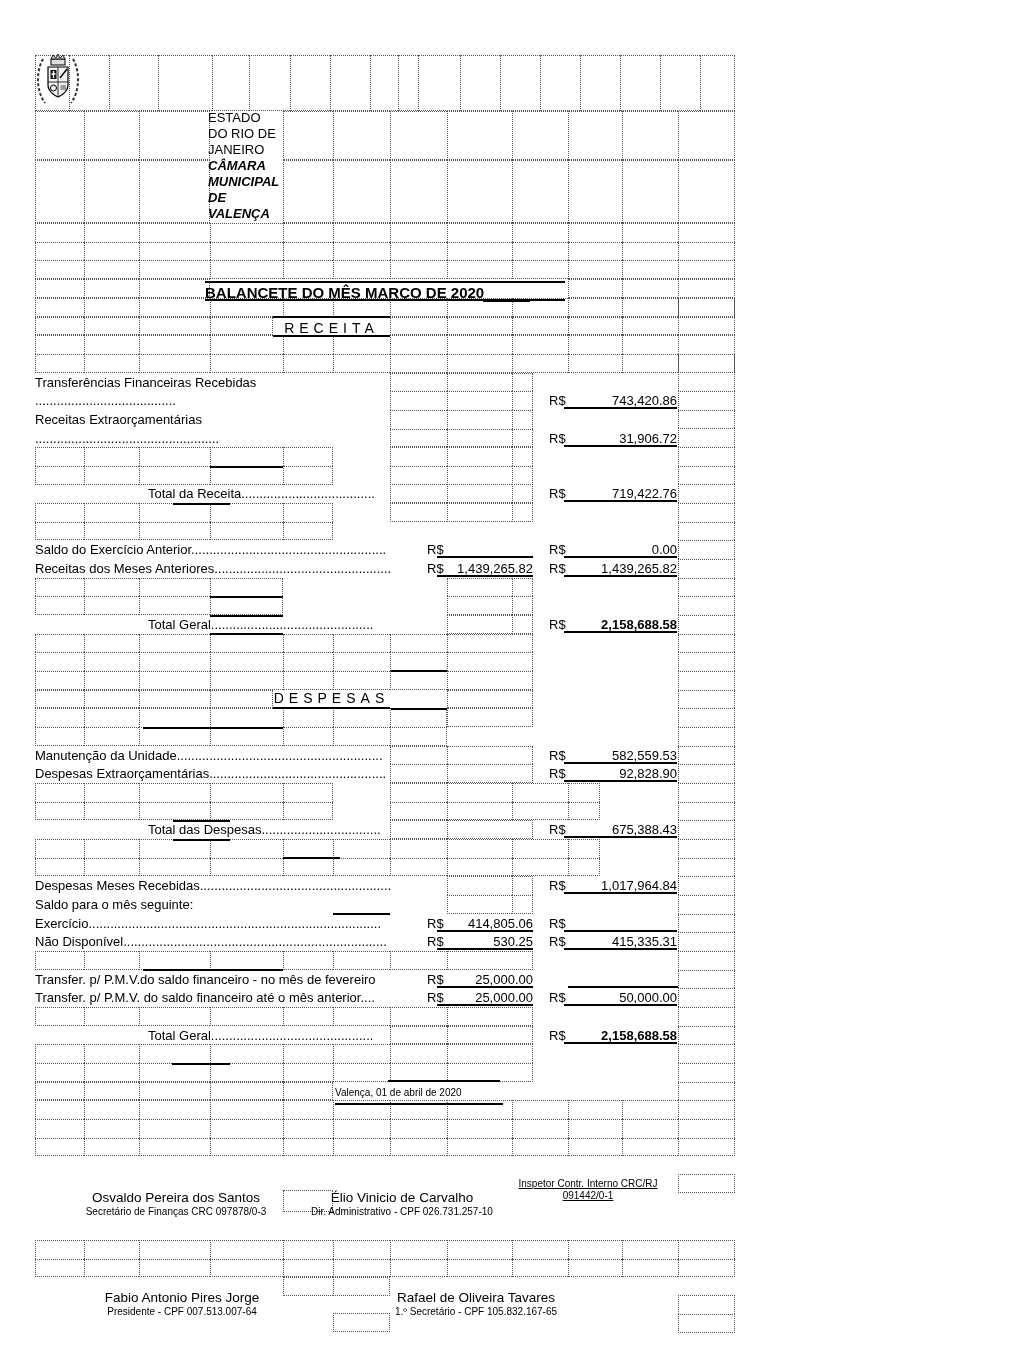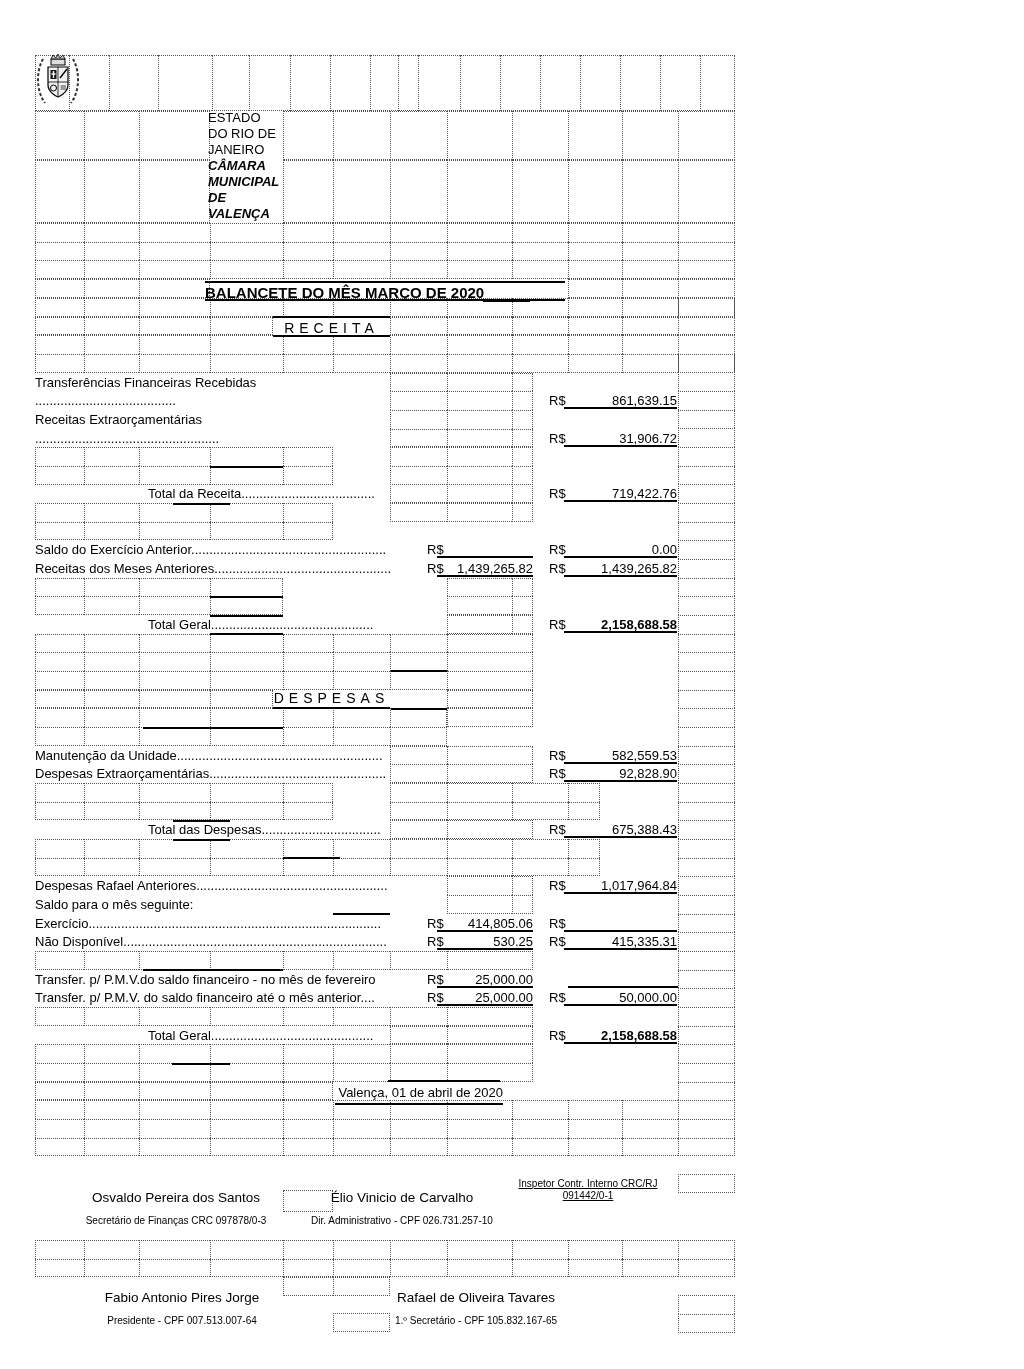--- a/index.html
+++ b/index.html
@@ -24,25 +24,25 @@
   .bold{font-weight:bold;}
   #estado{position:absolute;left:208px;top:110px;width:74px;font-size:13px;line-height:16px;}
   #orgname{position:absolute;left:208px;top:158px;width:80px;font-size:13px;line-height:16px;
            font-weight:bold;font-style:italic;}
   #title{position:absolute;left:205px;top:281px;width:360px;height:20px;border-top:2px solid #000;
          border-bottom:2px solid #000;font-size:15px;font-weight:bold;line-height:19px;box-sizing:border-box;}
   .sechdr{position:absolute;left:273px;width:117px;height:21px;text-align:center;font-size:14px;
           letter-spacing:5px;line-height:20px;box-sizing:border-box;white-space:nowrap;}
   #receita{top:316px;border-top:2px solid #000;border-bottom:2px solid #000;}
   #despesas{top:688px;border-bottom:2px solid #000;}
-  #dateline{position:absolute;left:335px;top:1084px;width:168px;height:19px;text-align:right;
-            font-size:13px;line-height:17px;border-bottom:2px solid #000;white-space:nowrap;}
+  #dateline{position:absolute;left:335px;top:1084px;width:168px;height:19px;text-align:left;
+            font-size:10px;line-height:17px;border-bottom:2px solid #000;white-space:nowrap;}
   .sig{position:absolute;text-align:center;}
   .sig .nm{font-size:13.5px;line-height:16px;display:block;}
-  .sig .rl{font-size:10px;line-height:12px;display:block;margin-top:9px;}
+  .sig .rl{font-size:10px;line-height:12px;display:block;}
   .sig.tight .rl{margin-top:2px;text-decoration:underline;}
   #logo{position:absolute;left:33px;top:53px;}
 </style>
 </head>
 <body>
 
 <div id="page">
 
   <div id="grid">
       <div class="gc gb" style="left: 35px; top: 55px; width: 34px; height: 56px;"></div>
@@ -521,21 +521,21 @@
 
   <div id="receita" class="sechdr">RECEITA</div>
   <div id="despesas" class="sechdr">DESPESAS</div>
 
   <div class="row" style="top:372.7px">
     <span class="lbl">Transferências Financeiras Recebidas</span>
   </div>
   <div class="row" style="top:391.3px">
     <span class="lbl">.......................................</span>
     <span class="rs rs2">R$</span>
-    <span class="val v2">861,639.15</span>
+    <span class="val v2">743,420.86</span>
       <i class="ul u2"></i>
   </div>
   <div class="row" style="top:410px">
     <span class="lbl">Receitas Extraorçamentárias</span>
   </div>
   <div class="row" style="top:428.7px">
     <span class="lbl">...................................................</span>
     <span class="rs rs2">R$</span>
     <span class="val v2">31,906.72</span>
       <i class="ul u2"></i>
@@ -581,21 +581,21 @@
     <span class="val v2">92,828.90</span>
       <i class="ul u2"></i>
   </div>
   <div class="row" style="top:820.3px">
     <span class="lbl ind">Total das Despesas.................................</span>
     <span class="rs rs2">R$</span>
     <span class="val v2">675,388.43</span>
       <i class="ul u2"></i>
   </div>
   <div class="row" style="top:876.3px">
-    <span class="lbl">Despesas Rafael Anteriores.....................................................</span>
+    <span class="lbl">Despesas Meses Recebidas.....................................................</span>
     <span class="rs rs2">R$</span>
     <span class="val v2">1,017,964.84</span>
       <i class="ul u2"></i>
   </div>
   <div class="row" style="top:895px">
     <span class="lbl">Saldo para o mês seguinte:</span>
   </div>
   <div class="row" style="top:913.7px">
     <span class="lbl">Exercício.................................................................................</span>
     <span class="rs rs1">R$</span>

